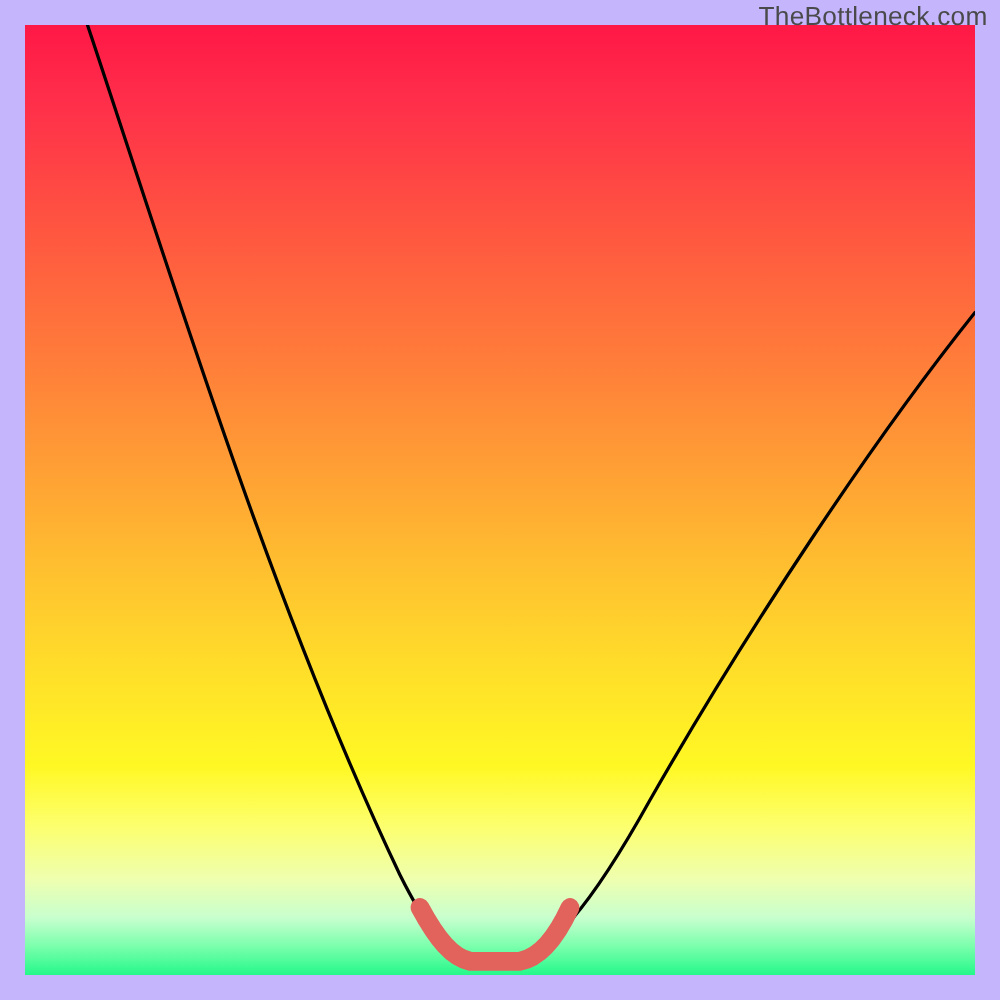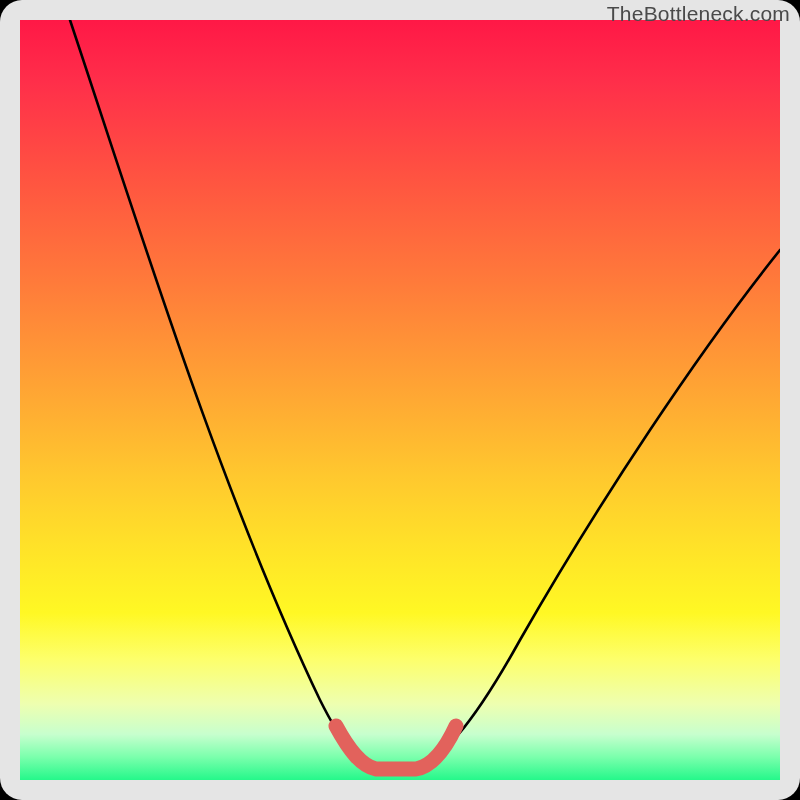--- a/index.html
+++ b/index.html
@@ -8,22 +8,21 @@
     width: 800px;
     height: 800px;
     overflow: hidden;
     background: #000;
     font-family: Arial, Helvetica, sans-serif;
   }
   .frame {
     position: relative;
     width: 800px;
     height: 800px;
-    background: #e5e5e5;
-    border-radius: 22px;
+    background: #c4b5fd;
   }
   .plot-area {
     position: absolute;
     left: 20px;
     top: 20px;
     width: 760px;
     height: 760px;
     overflow: hidden;
   }
   .gradient-bg {

